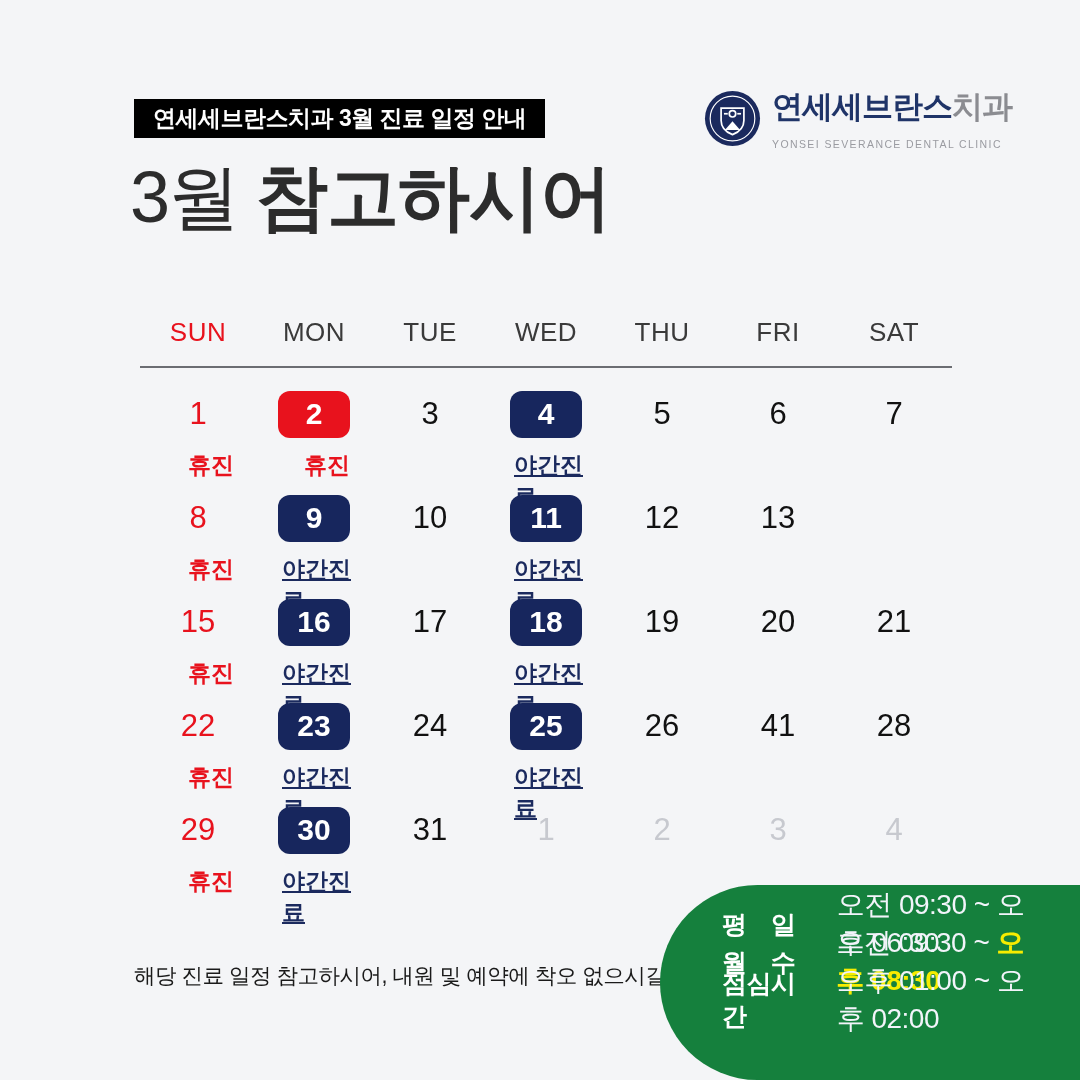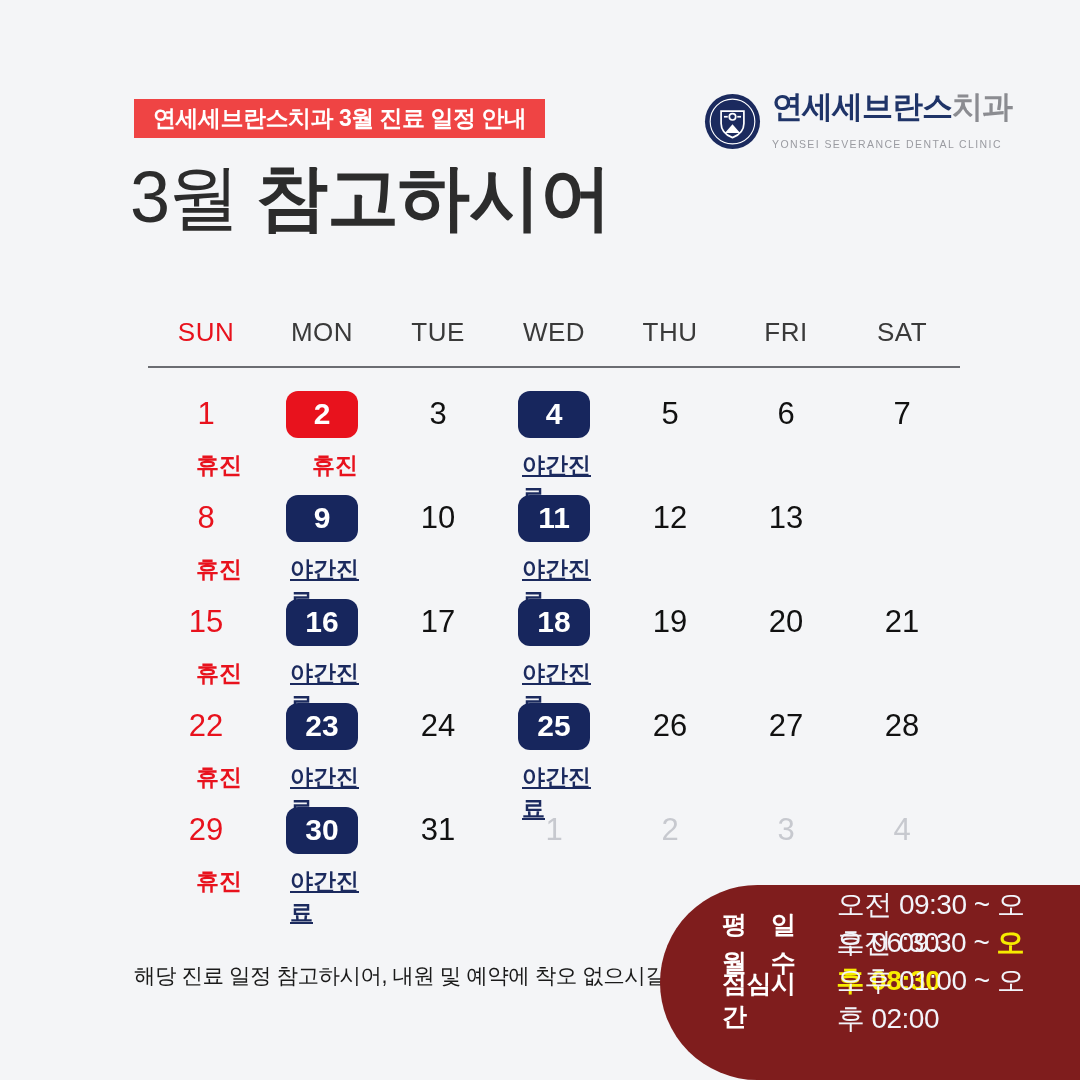--- a/index.html
+++ b/index.html
@@ -8,44 +8,44 @@
     font-family: "Liberation Sans", sans-serif;
     background:#f4f5f7;
     position:relative;
     overflow:hidden;
   }
   .canvas { position:absolute; inset:0; }
 
   
   .top-badge {
     position:absolute; left:134px; top:99px; height:39px;
-    background:#ef4444; color:#ffffff;
+    background:#000000; color:#ffffff;
     display:flex; align-items:center; padding:0 19px;
     font-size:23px; font-weight:700; letter-spacing:-0.5px;
   }
   .logo {
     position:absolute; left:704px; top:90px;
-    display:flex; align-items:flex-end; gap:11px;
+    display:flex; align-items:flex-start; gap:11px;
   }
   .logo .emblem { width:57px; height:57px; display:block; }
   .logo-text { display:flex; flex-direction:column; }
   .logo-name { font-size:31px; font-weight:800; letter-spacing:-1px; line-height:1.1; }
   .logo-name .primary { color:#1f3468; }
   .logo-name .secondary { color:#8b8c91; }
   .logo-sub { font-size:10.5px; color:#9a9ba1; letter-spacing:1.4px; margin-top:14px; }
 
   .page-title {
     position:absolute; left:130px; top:152px;
     font-size:72px; color:#2c2c2c; letter-spacing:-2px; line-height:1.25;
   }
   .page-title .month { font-weight:400; }
   .page-title .main { font-weight:800; letter-spacing:-1px; }
 
   
-  .calendar { position:absolute; left:148px; top:312px; width:812px; }
+  .calendar { position:absolute; left:140px; top:312px; width:812px; }
   .dow-row { display:grid; grid-template-columns:repeat(7,1fr); height:40px; }
   .dow {
     display:flex; align-items:center; justify-content:center;
     font-size:26px; color:#3a3a3a; letter-spacing:0.5px;
   }
   .dow.red { color:#e8121d; }
   .divider { height:2px; background:#6b6d72; margin-top:14px; }
   .weeks { margin-top:11px; }
   .week-row { display:grid; grid-template-columns:repeat(7,1fr); height:104px; }
   .cell { display:flex; flex-direction:column; align-items:center; }
@@ -66,21 +66,21 @@
 
   
   .footer-note {
     position:absolute; left:134px; top:961px;
     font-size:21.5px; color:#1a1a1a; letter-spacing:-0.5px;
   }
 
   
   .hours-panel {
     position:absolute; left:660px; right:0; top:885px; bottom:0;
-    background:#7f1d1d;
+    background:#15803d;
     border-radius:120px 0 0 120px;
     padding:20px 38px 0 62px;
   }
   .hours-row { height:38px; display:flex; align-items:center; }
   .hours-label {
     width:104px; font-size:25px; font-weight:700; color:#ffffff;
     text-align:justify; text-align-last:justify; letter-spacing:-0.5px;
   }
   .hours-time { margin-left:41px; font-size:28px; color:#f2f4fa; letter-spacing:-0.5px; }
   .hours-time .hl { color:#f7ec00; font-weight:700; }
@@ -269,21 +269,21 @@
             </div>
             <div class="day-label navy">야간진료</div>
           </div>
           <div class="cell">
             <div class="num-box">
               <div class="num-plain dark">26</div>
             </div>
           </div>
           <div class="cell">
             <div class="num-box">
-              <div class="num-plain dark">27</div>
+              <div class="num-plain dark">41</div>
             </div>
           </div>
           <div class="cell">
             <div class="num-box">
               <div class="num-plain dark">28</div>
             </div>
           </div>
         </div>
         <div class="week-row">
           <div class="cell">

